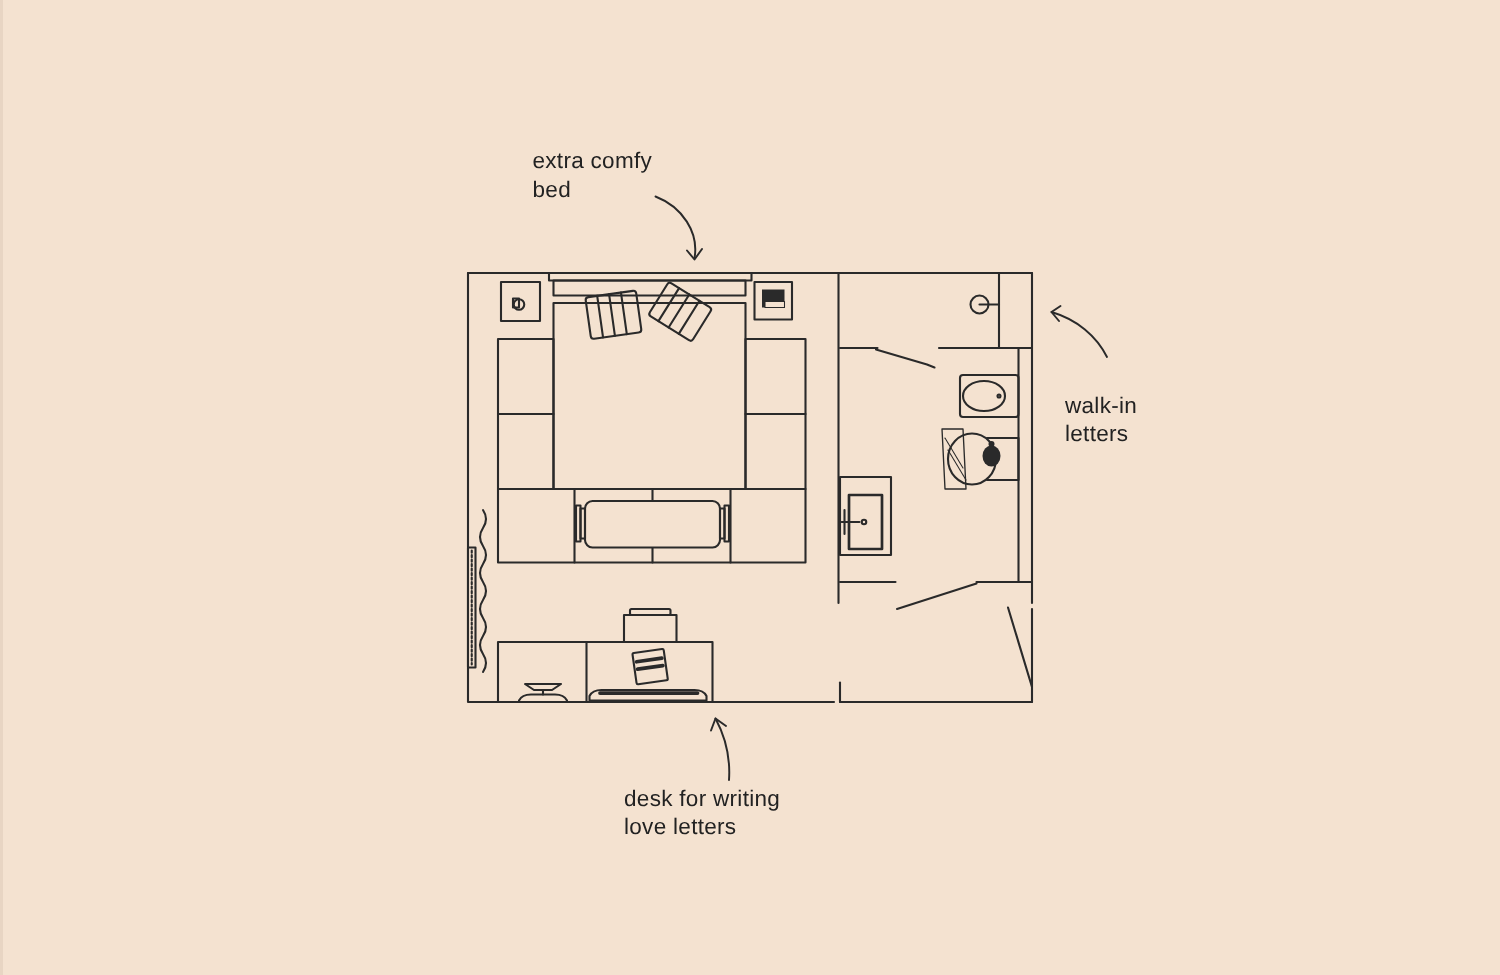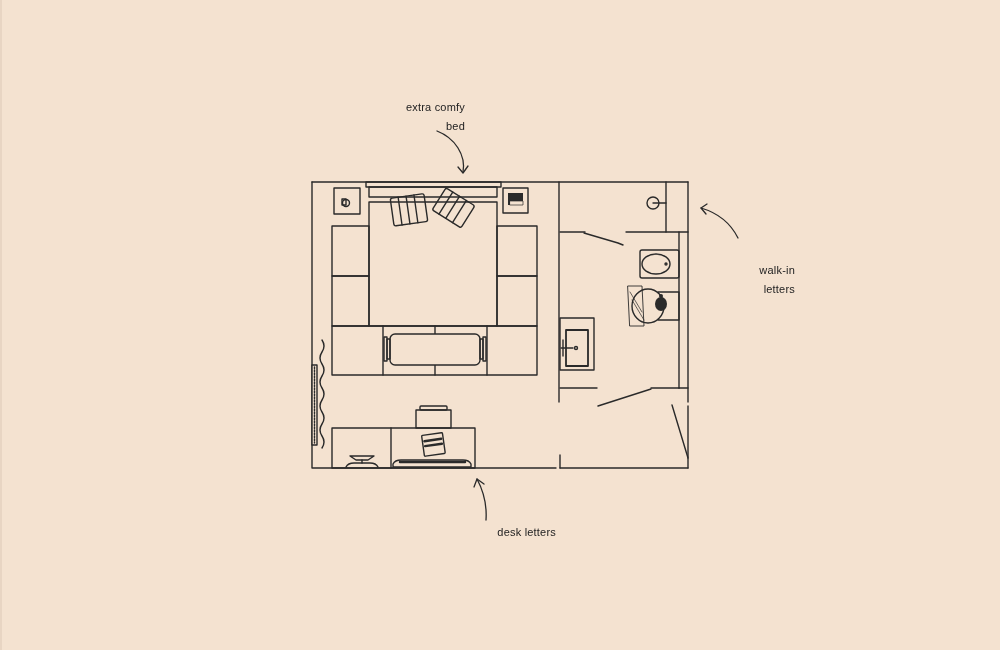--- a/index.html
+++ b/index.html
@@ -5,22 +5,22 @@
     html, body { margin: 0; padding: 0; }
     body {
       width: 1000px; height: 650px; overflow: hidden;
       background: #f4e2d0;
       font-family: "Liberation Sans", "DejaVu Sans", sans-serif;
       position: relative;
     }
     .edge { position: absolute; left: 0; top: 0; width: 2px; height: 650px; background: #e8d5c3; }
     svg.plan { position: absolute; left: 0; top: 0; }
     .label {
-      position: absolute; color: #222; font-size: 11px; line-height: 19px;
-      text-align: right; letter-spacing: 0.2px;
+      position: absolute; color: #222; font-size: 15px; line-height: 19px;
+      text-align: left; letter-spacing: 0.2px;
     }
     .label span { display: block; }
   </style>
 </head>
 <body>
 
 <div class="edge"></div>
 
 <svg class="plan" width="1000" height="650" viewBox="0 0 1000 650" fill="none" stroke="#2a2a2a" stroke-width="1.4" stroke-linecap="round" stroke-linejoin="round">
 
@@ -180,14 +180,15 @@
   <span>extra comfy</span>
   <span>bed</span>
 </div>
 
 <div class="label" style="left:710px; top:241px; width:85px;margin-top:20px;">
   <span>walk-in</span>
   <span>letters</span>
 </div>
 
 <div class="label" style="left:416px; top:523px; width:140px;">
-  <span>desk letters</span>
+  <span>desk for writing</span>
+  <span>love letters</span>
 </div>
 
 </body></html>

